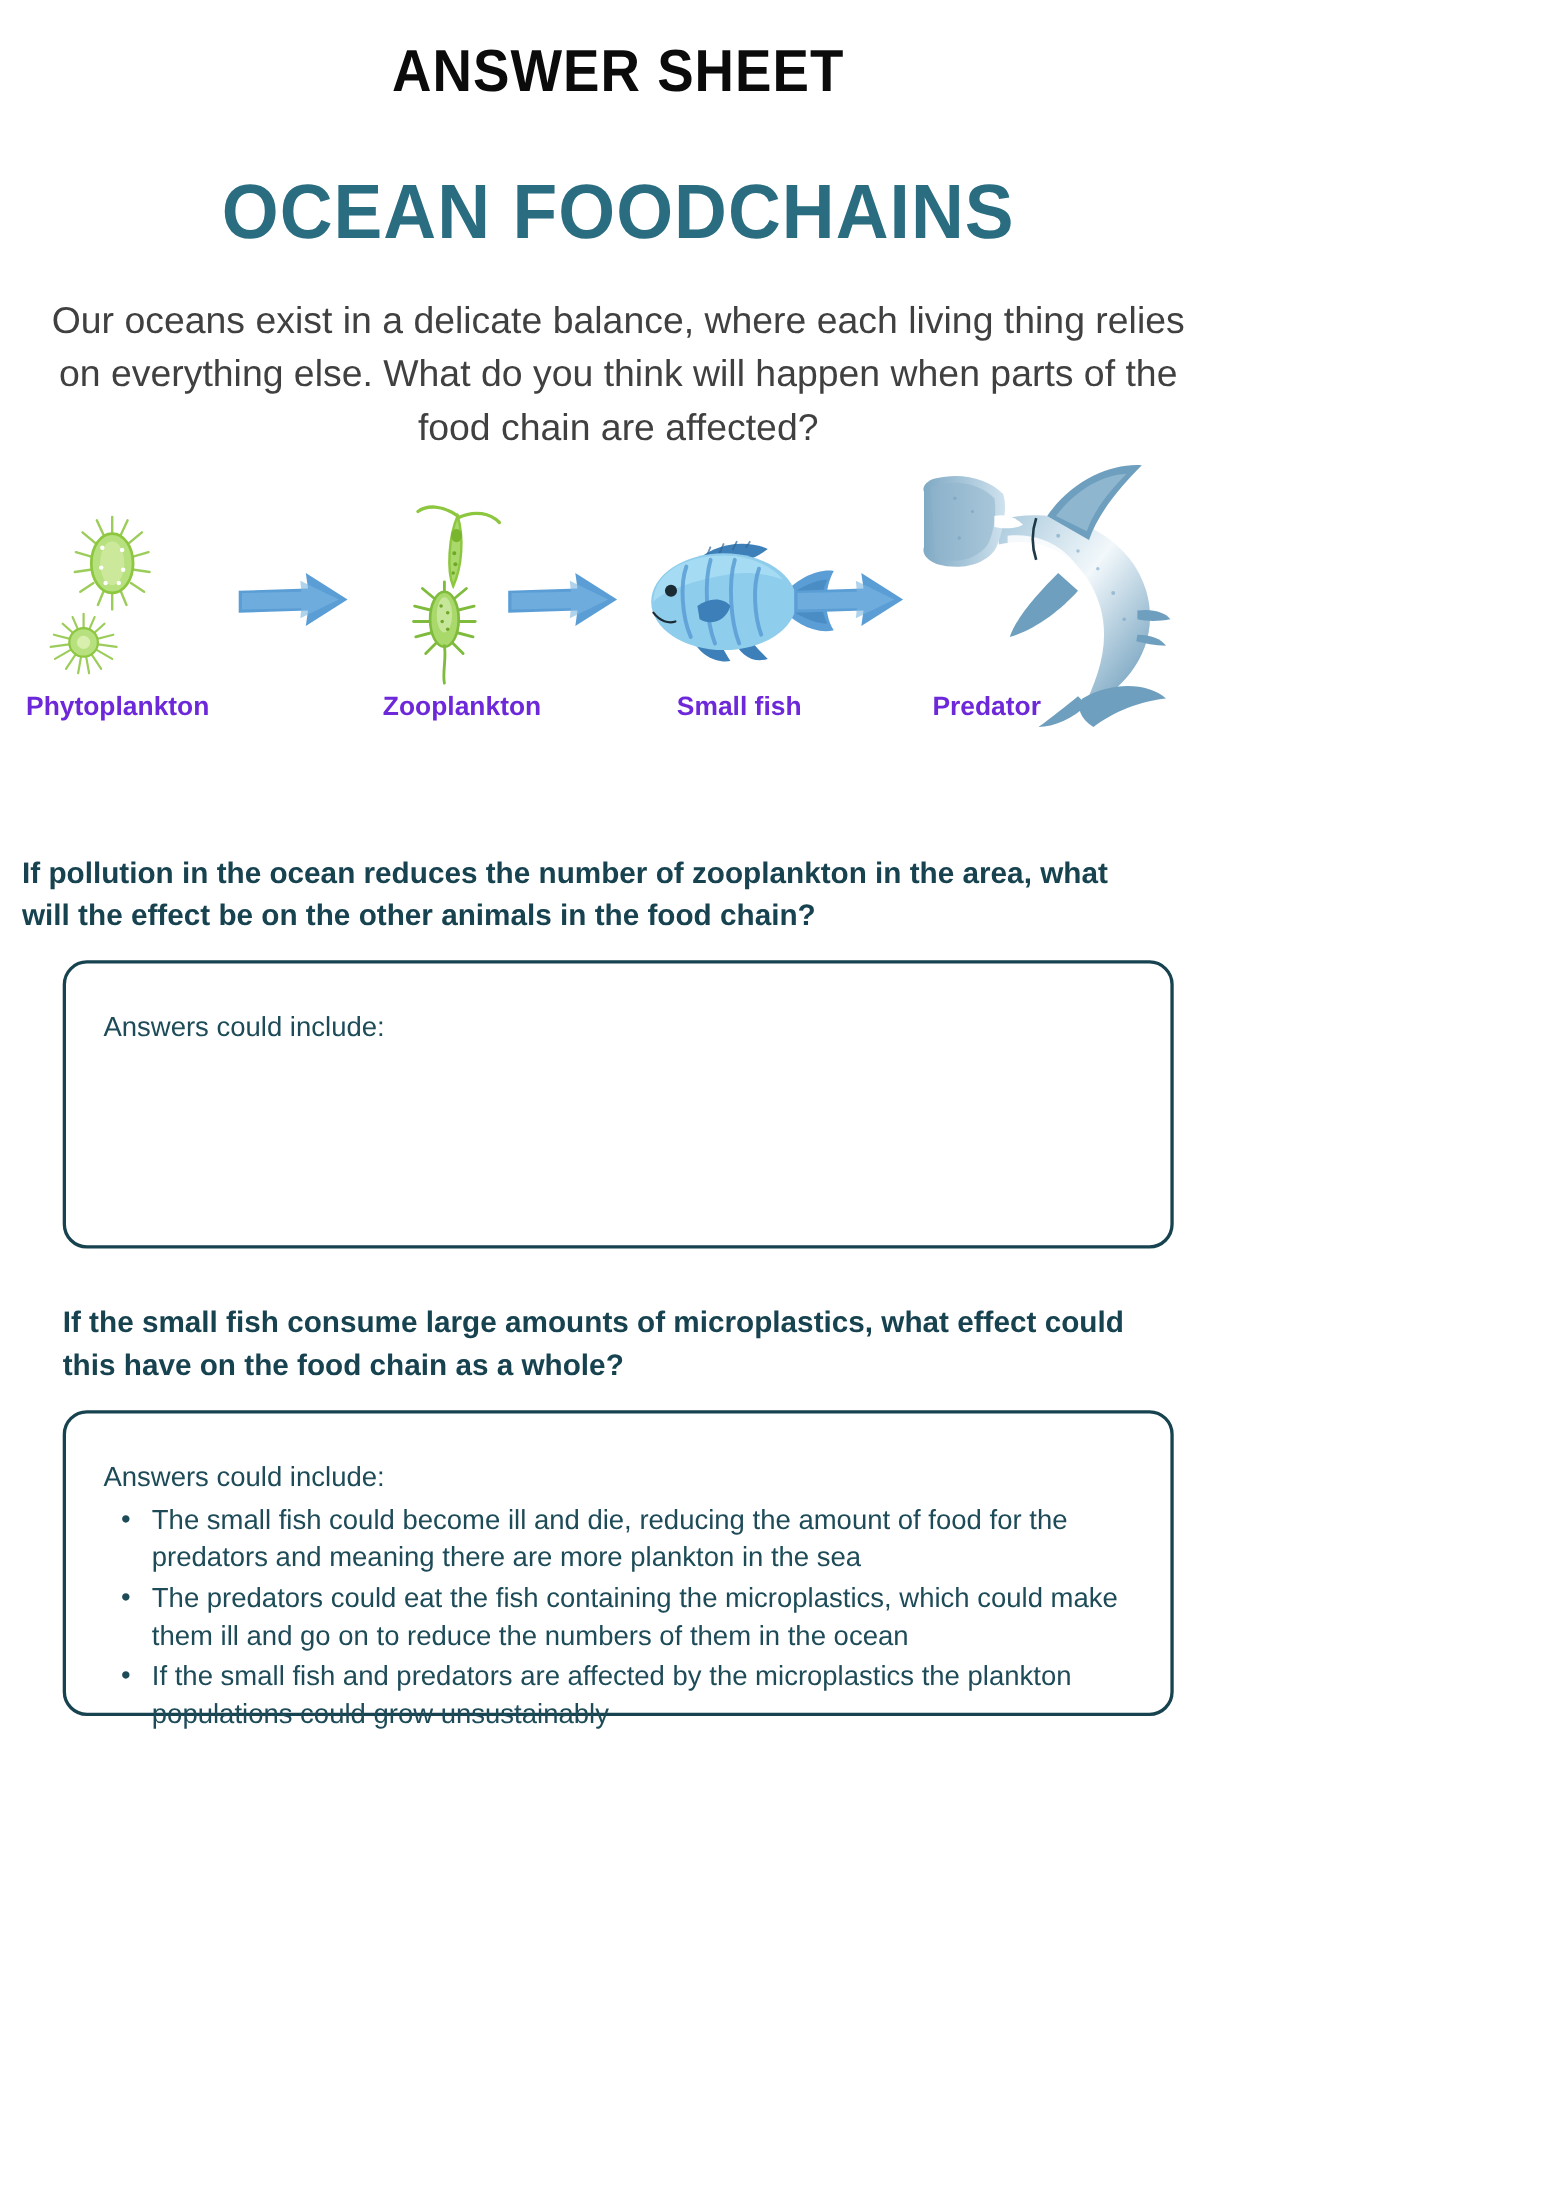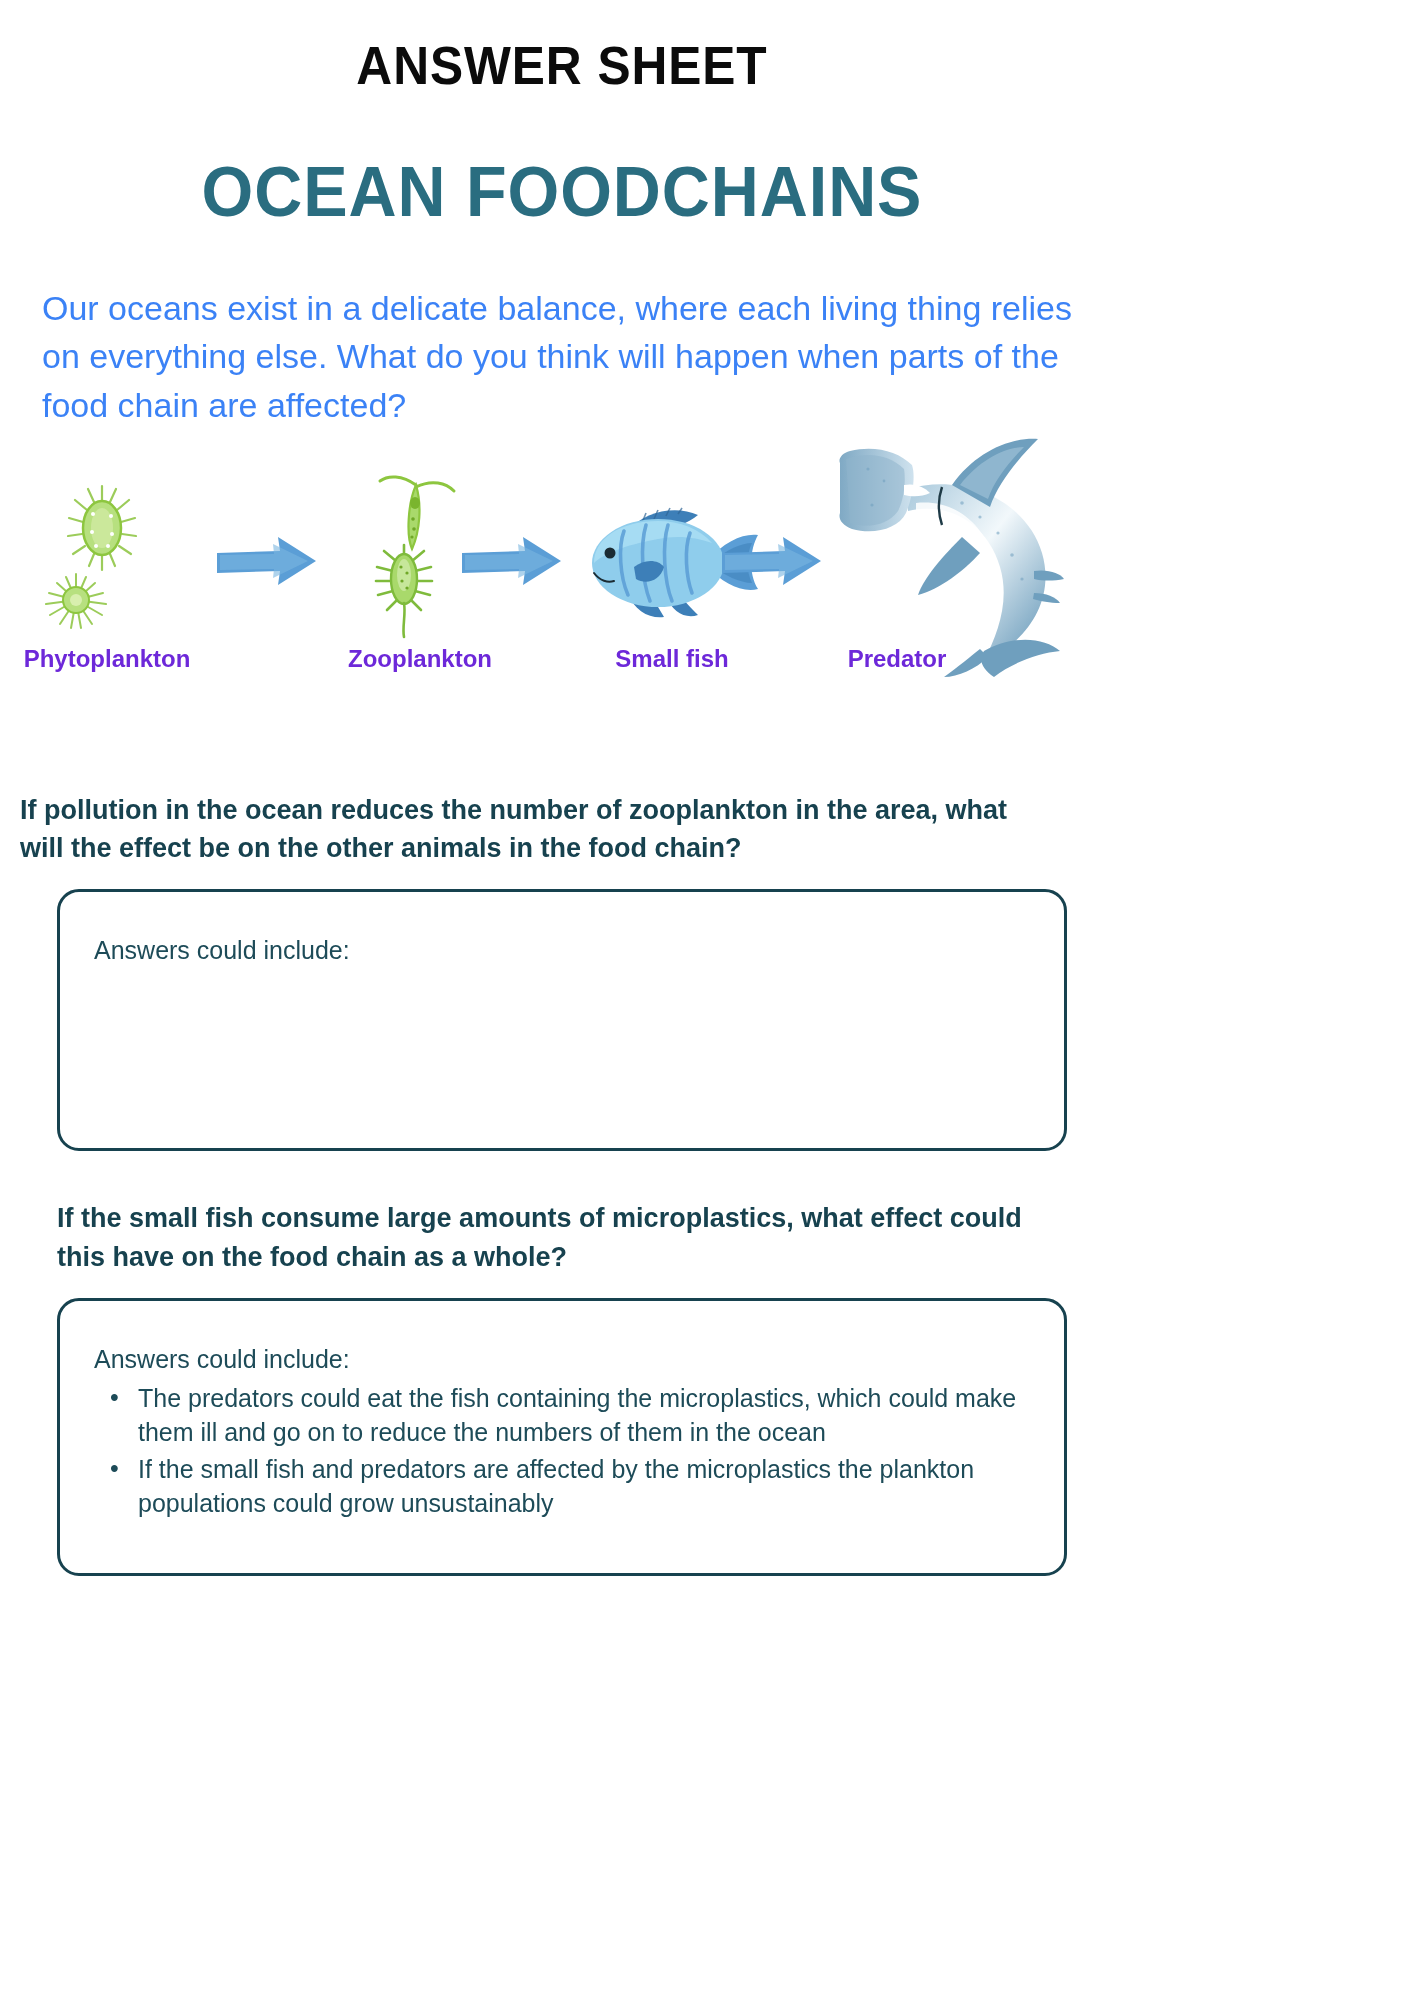--- a/index.html
+++ b/index.html
@@ -42,25 +42,26 @@
     font-family: "Liberation Sans", sans-serif;
     font-weight: bold;
     font-size: 70px;
     letter-spacing: 1px;
     color: #2a6d80;
     transform: scaleX(0.95);
   }
 
   
   .intro {
-    margin: 52px auto 0 auto;
+    margin: 36px auto 0 auto;
     width: 1040px;
+    text-align: center;
     font-size: 34px;
     line-height: 1.42;
-    color: #3b82f6;
+    color: #404040;
     font-weight: 400;
   }
   .intro p { margin: 0; }
 
   
   .foodchain {
     position: relative;
     margin: 40px auto 0 auto;
     width: 1110px;
     height: 250px;
@@ -374,18 +375,19 @@
 
   <div class="answer-box box-1">
     <p class="ans-lead">Answers could include:</p>
   </div>
 
   <div class="question question-2">If the small fish consume large amounts of microplastics, what effect could this have on the food chain as a whole?</div>
 
   <div class="answer-box box-2">
     <p class="ans-lead">Answers could include:</p>
     <ul class="ans-list">
+      <li>The small fish could become ill and die, reducing the amount of food for the predators and meaning there are more plankton in the sea</li>
       <li>The predators could eat the fish containing the microplastics, which could make them ill and go on to reduce the numbers of them in the ocean</li>
       <li>If the small fish and predators are affected by the microplastics the plankton populations could grow unsustainably</li>
     </ul>
   </div>
 
 </div>
 
 </body></html>

